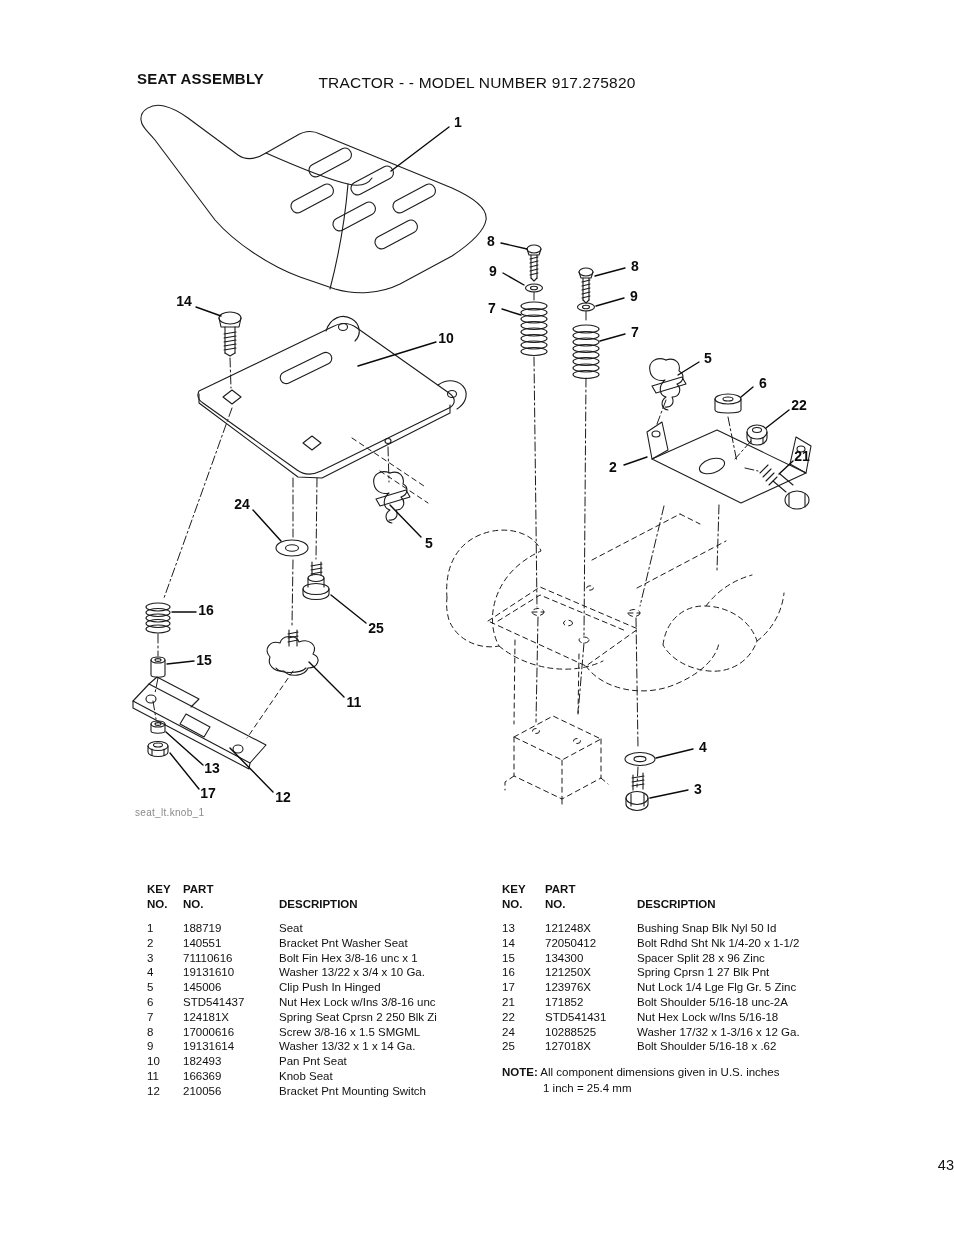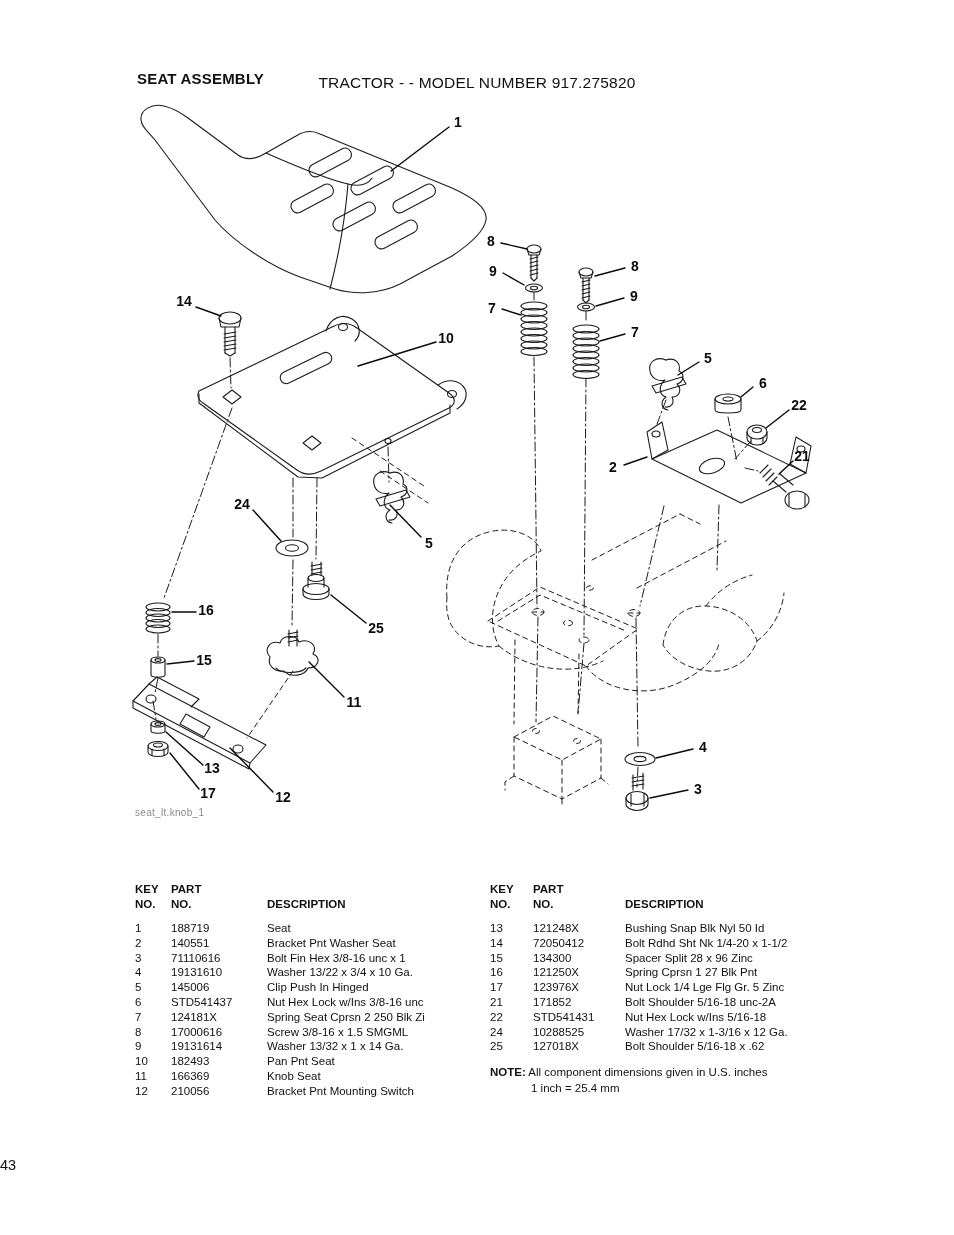--- a/index.html
+++ b/index.html
@@ -4,36 +4,36 @@
 <style>
   html,body{margin:0;padding:0;background:#e8e8e8;}
   #page{position:relative;width:954px;height:1235px;background:#ffffff;
         font-family:"Liberation Sans",sans-serif;color:#111;overflow:hidden;}
   .abs{position:absolute;}
   #title{left:0;right:0;top:51px;text-align:center;font-size:15.5px;font-weight:normal;letter-spacing:.2px;margin-top:23px;}
   #subtitle{left:137px;top:70px;font-size:15px;font-weight:bold;letter-spacing:.2px;}
   #diagram-wrap{left:0;top:0;width:954px;height:850px;}
   .co{position:absolute;transform:translate(-50%,-50%);font-size:14px;font-weight:bold;color:#0a0a0a;}
   #caption{left:135px;top:807px;font-size:10px;color:#8a8a8a;letter-spacing:.3px;}
-  .parts-col{position:absolute;top:882px;font-size:11.5px;line-height:14.8px;}
+  .parts-col{position:absolute;top:882px;font-size:11.5px;line-height:14.8px;margin-left:12px;}
   #col-left{left:135px;width:350px;}
   #col-right{left:490px;width:370px;}
   .hdr{font-weight:bold;line-height:15px;}
   .hrow{display:flex;}
   .rows{margin-top:9px;}
   .prow{display:flex;}
   #col-left .c-key{width:36px;flex:none;}
   #col-left .c-part{width:96px;flex:none;}
   #col-right .c-key{width:43px;flex:none;}
   #col-right .c-part{width:92px;flex:none;}
   .c-desc{flex:1;}
   #note{margin-top:11px;line-height:15.5px;}
   #note .nlabel{font-weight:bold;}
   #note .l2{padding-left:41px;}
-  #pageno{left:0;right:0;top:1157px;text-align:left;font-size:14.5px;}
+  #pageno{left:0;right:0;top:1157px;text-align:right;font-size:14.5px;}
   svg .ln{fill:none;stroke:#1c1c1c;stroke-width:1.1;stroke-linecap:round;stroke-linejoin:round;}
   svg .dsh{stroke-dasharray:5,4;stroke-width:1;}
   svg .dshdot{stroke-dasharray:9,3,2,3;stroke-width:1;}
   svg .ldr{stroke:#0a0a0a;stroke-width:1.4;}
 </style>
 </head>
 <body>
 
 <div id="page">
 

